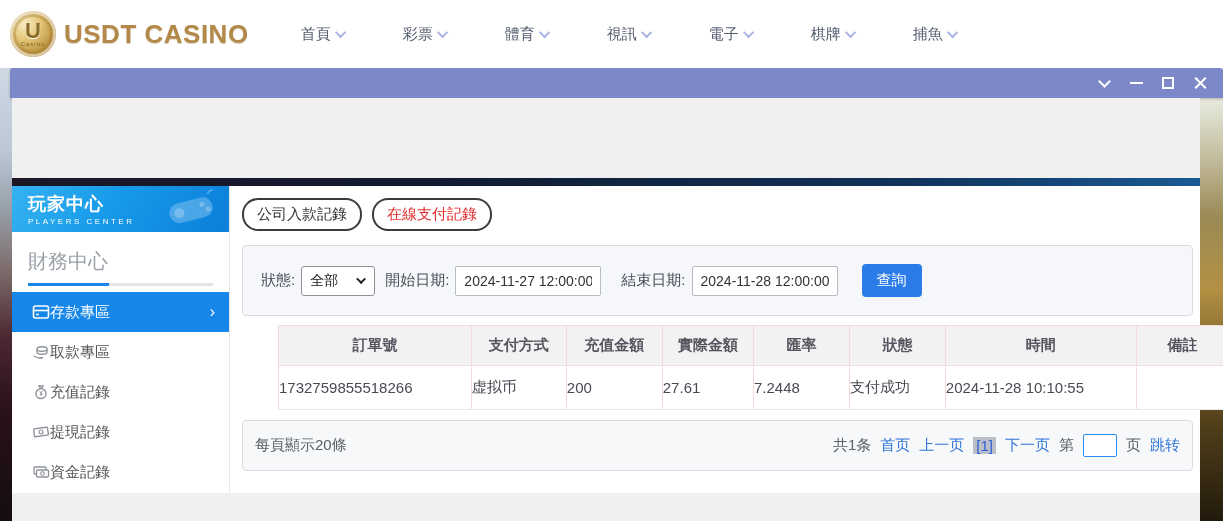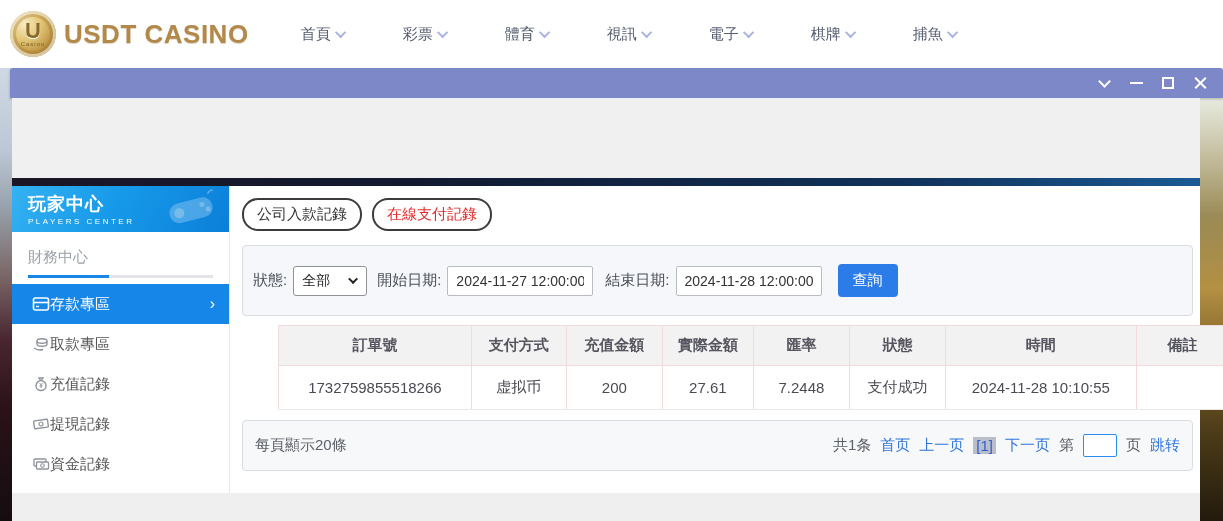--- a/index.html
+++ b/index.html
@@ -41,46 +41,46 @@
   .navy-band { height:8px; background:linear-gradient(90deg,#1c1626 0%,#121a30 35%,#10325a 75%,#1a5a94 100%); }
   .content { flex:1; display:flex; min-height:0; }
   .bottom-strip { height:28px; background:#efefef; }
 
   
   .sidebar { width:217px; background:#fff; flex:none; display:flex; flex-direction:column; }
   .sb-header { height:46px; background:linear-gradient(120deg,#35b2f2 0%,#179ae9 45%,#0b7fd9 100%); color:#fff; padding:6px 0 0 16px; position:relative; overflow:hidden; }
   .sb-title { font-size:18px; font-weight:bold; letter-spacing:1px; }
   .sb-sub { font-size:8px; letter-spacing:2.5px; margin-top:1px; }
   .sb-gamepad { position:absolute; right:10px; top:6px; opacity:.45; transform:rotate(-14deg); }
-  .sb-section { font-size:15px; color:#9aa0a8; padding:16px 16px 8px 16px; }
+  .sb-section { font-size:20px; color:#9aa0a8; padding:16px 16px 8px 16px; }
   .sb-underline { height:3px; margin:0 16px 6px 16px; background:linear-gradient(to right,#1687e8 0%,#1687e8 44%,#e3e5e8 44%,#e3e5e8 100%); }
   .sb-menu { display:flex; flex-direction:column; }
   .sb-item { height:40px; display:flex; align-items:center; gap:0; padding:0 14px 0 20px; font-size:15px; color:#555; cursor:pointer; }
   .sb-item svg { flex:none; }
   .sb-item .lbl { flex:1; }
   .sb-item.active { background:#1687e8; color:#fff; }
   .sb-item .arrow { font-size:16px; color:#fff; display:none; font-style:normal; }
   .sb-item.active .arrow { display:block; }
 
   
   .main { flex:1; background:#fff; border-left:1px solid #e6e6e6; padding:10px 7px 0 12px; min-width:0; }
   .tabs { display:flex; gap:10px; margin:2px 0 14px 0; }
   .tab { background:#fff; border:2px solid #3c3c3c; border-radius:16px; padding:5px 13px; font-size:15px; color:#333; cursor:pointer; font-family:inherit; }
   .tab-active { color:#e42b2b; }
 
-  .filter-panel { border:1px solid #d9dce1; border-radius:4px; background:#f5f7fa; padding:18px 10px; display:flex; align-items:center; gap:6px; }
+  .filter-panel { border:1px solid #d9dce1; border-radius:4px; background:#f5f7fa; padding:18px 18px; display:flex; align-items:center; gap:6px; }
   .filter-panel label { font-size:15px; color:#4a4f5a; }
   .sel { width:74px; height:30px; background:#fff; border:1px solid #8f9399; border-radius:3px; display:flex; align-items:center; justify-content:space-between; padding:0 8px; font-size:14px; color:#222; cursor:pointer; margin-right:4px; }
   .sel-chev { width:7px; height:7px; border-left:2px solid #222; border-bottom:2px solid #222; transform:rotate(-45deg) translateY(-2px); }
-  .date-input { width:146px; height:30px; border:1px solid #b9bcc2; border-radius:2px; padding:0 8px; font-size:14px; color:#333; font-family:inherit; margin-right:6px; }
+  .date-input { width:146px; height:30px; border:1px solid #b9bcc2; border-radius:2px; padding:0 8px; font-size:14px; color:#333; font-family:inherit; margin-right:14px; }
   .search-btn { margin-left:4px; background:#2b7ce9; color:#fff; border:none; border-radius:4px; padding:7px 15px; font-size:15px; cursor:pointer; font-family:Liberation Sans, sans-serif; }
 
   table { width:100%; border-collapse:collapse; margin-top:9px;margin-left:36px; }
   th { background:#f2f2f2; font-size:15px; font-weight:bold; color:#55555f; height:40px; border:1px solid #f3dbdb; }
-  td { font-size:15px; color:#4a4a55; height:44px; text-align:center; border:1px solid #f3dbdb; border-bottom:1px solid #e9e9e9; background:#fff; }
+  td { font-size:15px; color:#4a4a55; height:44px; text-align:left; border:1px solid #f3dbdb; border-bottom:1px solid #e9e9e9; background:#fff; }
 
   .pagination { margin-top:10px; border:1px solid #d9dce1; border-radius:4px; background:#f7f8fa; padding:13px 12px; display:flex; align-items:center; justify-content:space-between; font-size:15px; color:#5c6068; }
   .pag-right { display:flex; align-items:center; gap:9px; }
   .pag-right a { color:#3076d8; text-decoration:none; cursor:pointer; }
   .pag-cur { background:#b9bec9; color:#2f5fd4; padding:0 3px; }
   .jump-input { width:34px; height:23px; border:1px solid #2d8cf0; border-radius:2px; background:#fff; font-family:inherit; font-size:14px; text-align:center; }
 </style>
 </head>
 <body>
 

